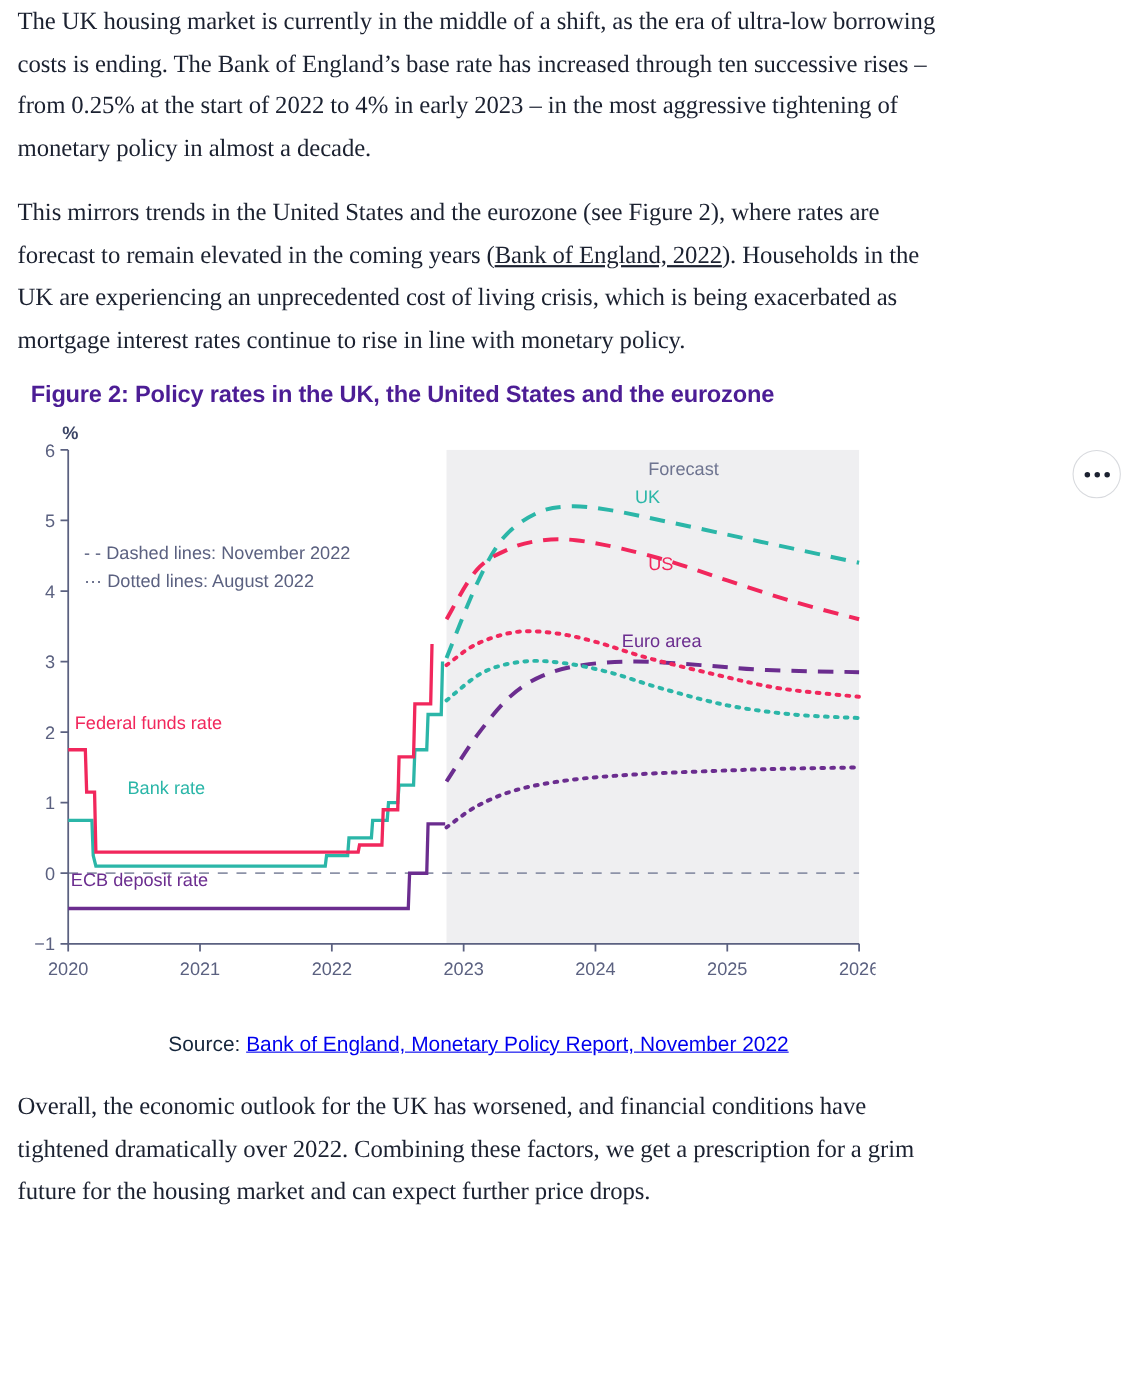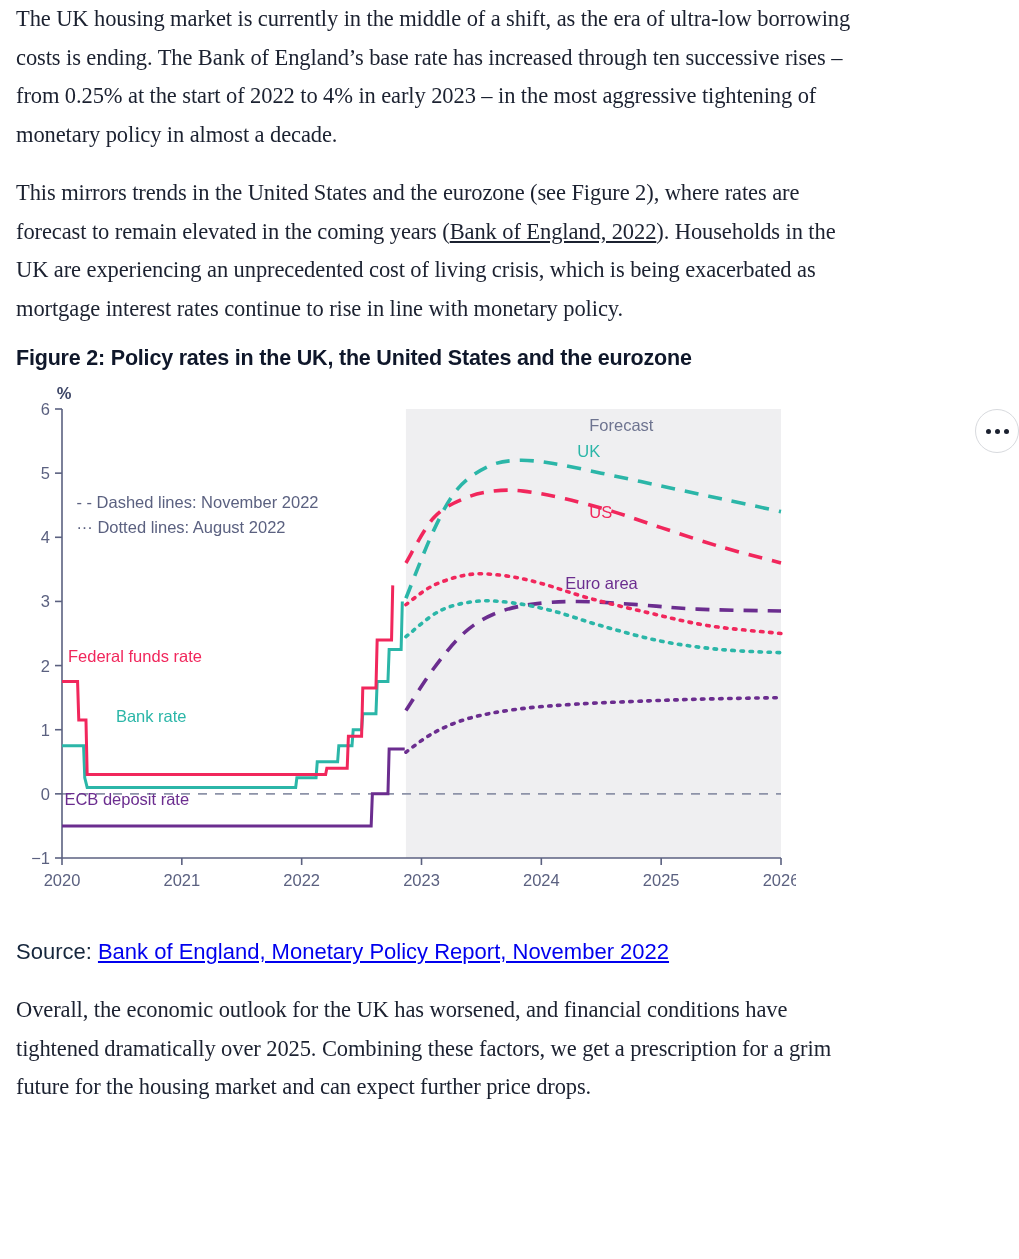--- a/index.html
+++ b/index.html
@@ -22,44 +22,45 @@
     color:#1b2130;
     letter-spacing:-0.1px;
   }
   p.body-text.tight { margin-bottom:18px; }
   .link-u { text-decoration:underline; color:inherit;margin-top:40px; }
 
   h3.fig-title {
     font-family:"Liberation Sans", sans-serif;
     font-size:21.5px;
     font-weight:bold;
-    color:#0f172a;
-    margin: 14px 0 6px 0;
+    color:#4c1d95;
+    margin: 14px 0 6px 12px;
     letter-spacing:-0.2px;
   }
 
   .figure-block { position:relative; width:987px; height:560px; margin-top:2px; }
 
   .more-btn {
     position:absolute; right:-16px; top:32px;
     width:44px; height:44px; border-radius:50%;
     border:1px solid #d8dade; background:#fff;
     display:flex; align-items:center; justify-content:center;
     gap:4px;
   }
   .more-btn .dot { width:5px; height:5px; border-radius:50%; background:#1b2130; display:block;}
 
   .chart { position:relative; width:780px; height:540px; }
   svg.chartsvg { display:block; }
 
   .src {
     font-family:"Liberation Sans", sans-serif;
-    font-size:22px;
+    font-size:19px;
     color:#15263c;
     margin: 2px 0 26px 0;
+    text-align: center;
   }
   .src .u { text-decoration:underline; }
 </style>
 </head>
 <body>
 
 <div class="wrap">
 
   <p class="body-text">The UK housing market is currently in the middle of a shift, as the era of ultra-low borrowing costs is ending. The Bank of England’s base rate has increased through ten successive rises – from 0.25% at the start of 2022 to 4% in early 2023 – in the most aggressive tightening of monetary policy in almost a decade.</p>
 
@@ -129,15 +130,15 @@
           <text x="549.3000000000054" y="211.60000000000002" font-size="16.5" font-family="&quot;Liberation Sans&quot;, sans-serif" fill="#6b2d8f">Euro area</text>
           <text x="573.2666666666776" y="54.44999999999999" font-size="16.5" font-family="&quot;Liberation Sans&quot;, sans-serif" fill="#6e7490">Forecast</text>
           <text x="60.37999999998692" y="131.42142857142858" font-size="16.5" font-family="&quot;Liberation Sans&quot;, sans-serif" fill="#5b6180">- -  Dashed lines: November 2022</text>
           <text x="60.37999999998692" y="156.42142857142858" font-size="16.5" font-family="&quot;Liberation Sans&quot;, sans-serif" fill="#5b6180">···  Dotted lines: August 2022</text>
         </svg>
     </div>
   </div>
 
   <div class="src"><span>Source: </span><a class="u" href="#">Bank of England, Monetary Policy Report, November 2022</a></div>
 
-  <p class="body-text tight">Overall, the economic outlook for the UK has worsened, and financial conditions have tightened dramatically over 2025. Combining these factors, we get a prescription for a grim future for the housing market and can expect further price drops.</p>
+  <p class="body-text tight">Overall, the economic outlook for the UK has worsened, and financial conditions have tightened dramatically over 2022. Combining these factors, we get a prescription for a grim future for the housing market and can expect further price drops.</p>
 
 </div>
 
 </body></html>

